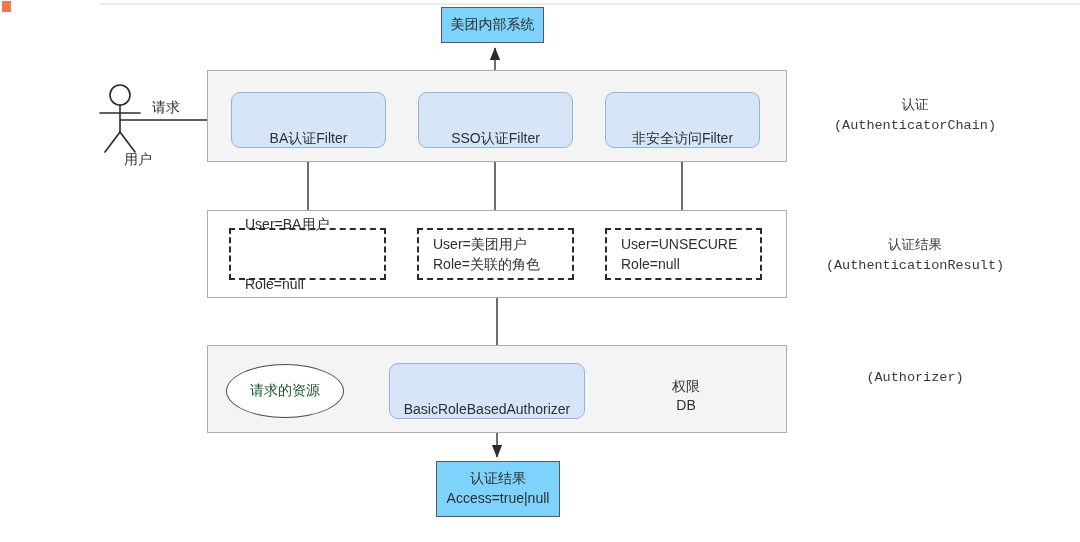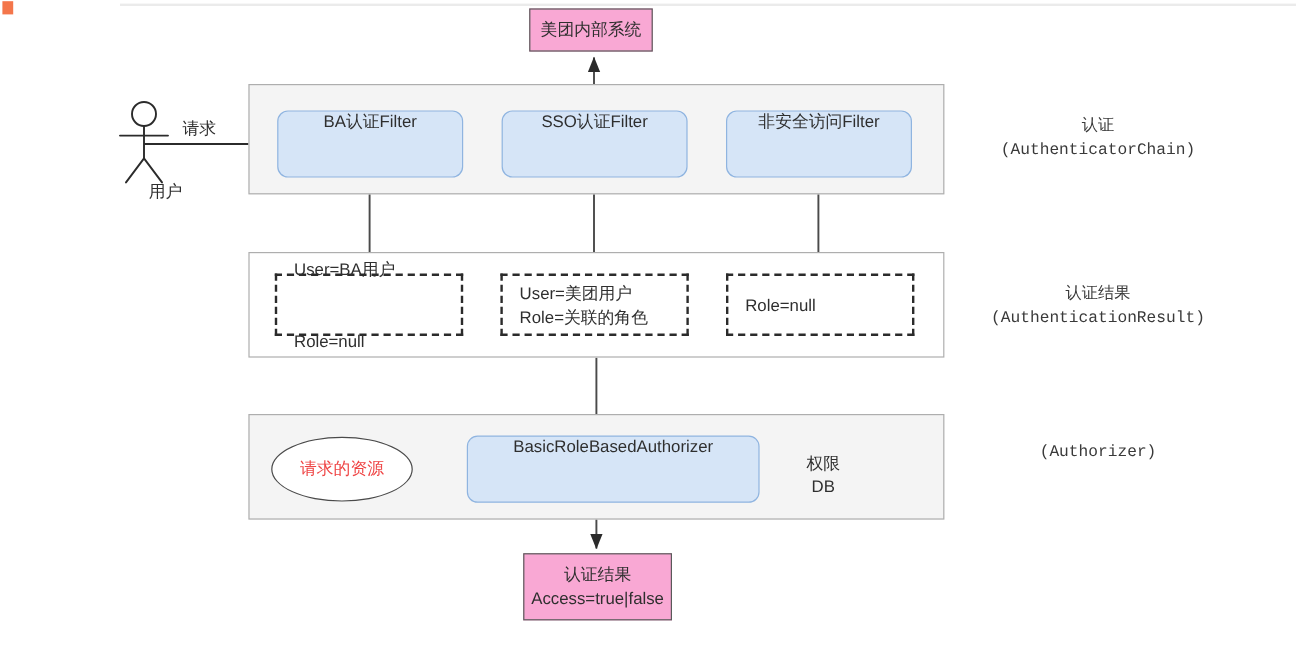--- a/index.html
+++ b/index.html
@@ -55,33 +55,33 @@
     width: 580px; height: 88px;
     background: #f4f4f4;
   }
 
   
   .blue-box {
     background: #d6e5f7;
     border: 1px solid #8fb4e0;
     border-radius: 9px;
     display: flex;
-    align-items: flex-start;
+    align-items: flex-end;
     justify-content: center;
     text-align: center;
     font-size: 14px;
     color: #2f2f2f;
     line-height: 1.25;
   }
   .filter-1 { left: 231px; top: 92px; width: 155px; height: 56px; }
   .filter-2 { left: 418px; top: 92px; width: 155px; height: 56px; }
   .filter-3 { left: 605px; top: 92px; width: 155px; height: 56px; }
 
   .authorizer-box {
-    left: 389px; top: 363px; width: 244px; height: 56px;
+    left: 389px; top: 363px; width: 196px; height: 56px;
   }
 
   
   .dashed-box {
     border: 2px dashed #2b2b2b;
     background: transparent;
     display: flex;
     flex-direction: column;
     justify-content: center;
     padding-left: 14px;
@@ -89,40 +89,40 @@
     line-height: 1.45;
     color: #2f2f2f;
   }
   .res-1 { left: 229px; top: 228px; width: 157px; height: 52px; gap: 40px; }
   .res-2 { left: 417px; top: 228px; width: 157px; height: 52px; }
   .res-3 { left: 605px; top: 228px; width: 157px; height: 52px; }
 
   
   .plain-box {
     border: 1.5px solid #5a5a5a;
-    background: #f9a8d4;
+    background: #7dd3fc;
     display: flex;
     flex-direction: column;
     justify-content: center;
     text-align: center;
     font-size: 14px;
     line-height: 1.4;
     color: #2f2f2f;
   }
   .sys-box { left: 441px; top: 7px; width: 103px; height: 36px; }
   .result-box { left: 436px; top: 461px; width: 124px; height: 56px; }
 
   
   .ellipse {
     left: 226px; top: 364px; width: 118px; height: 54px;
     border: 1.5px solid #4a4a4a;
     border-radius: 50%;
     background: #ffffff;
     display: flex; align-items: center; justify-content: center;
-    font-size: 14px; color: #ef4444;
+    font-size: 14px; color: #14532d;
   }
 
   
   .side-label {
     text-align: center;
     font-size: 13.5px;
     line-height: 1.5;
     color: #3a3a3a;
     font-family: Liberation Mono, monospace;
   }
@@ -218,37 +218,38 @@
 
 <div class="abs dashed-box res-1">
   <span>User=BA用户</span>
   <span>Role=null</span>
 </div>
 <div class="abs dashed-box res-2">
   <span>User=美团用户</span>
   <span>Role=关联的角色</span>
 </div>
 <div class="abs dashed-box res-3">
+  <span>User=UNSECURE</span>
   <span>Role=null</span>
 </div>
 
 <div class="abs ellipse">
   <span>请求的资源</span>
 </div>
 <div class="abs blue-box authorizer-box">
   <span>BasicRoleBasedAuthorizer</span>
 </div>
 <div class="abs db-label">
   <span>权限</span><br>
   <span>DB</span>
 </div>
 
 <div class="abs plain-box result-box">
   <span>认证结果</span>
-  <span>Access=true|false</span>
+  <span>Access=true|null</span>
 </div>
 
 <div class="abs side-label side-1">
   <div>认证</div>
   <div>(AuthenticatorChain)</div>
 </div>
 <div class="abs side-label side-2">
   <div>认证结果</div>
   <div>(AuthenticationResult)</div>
 </div>

